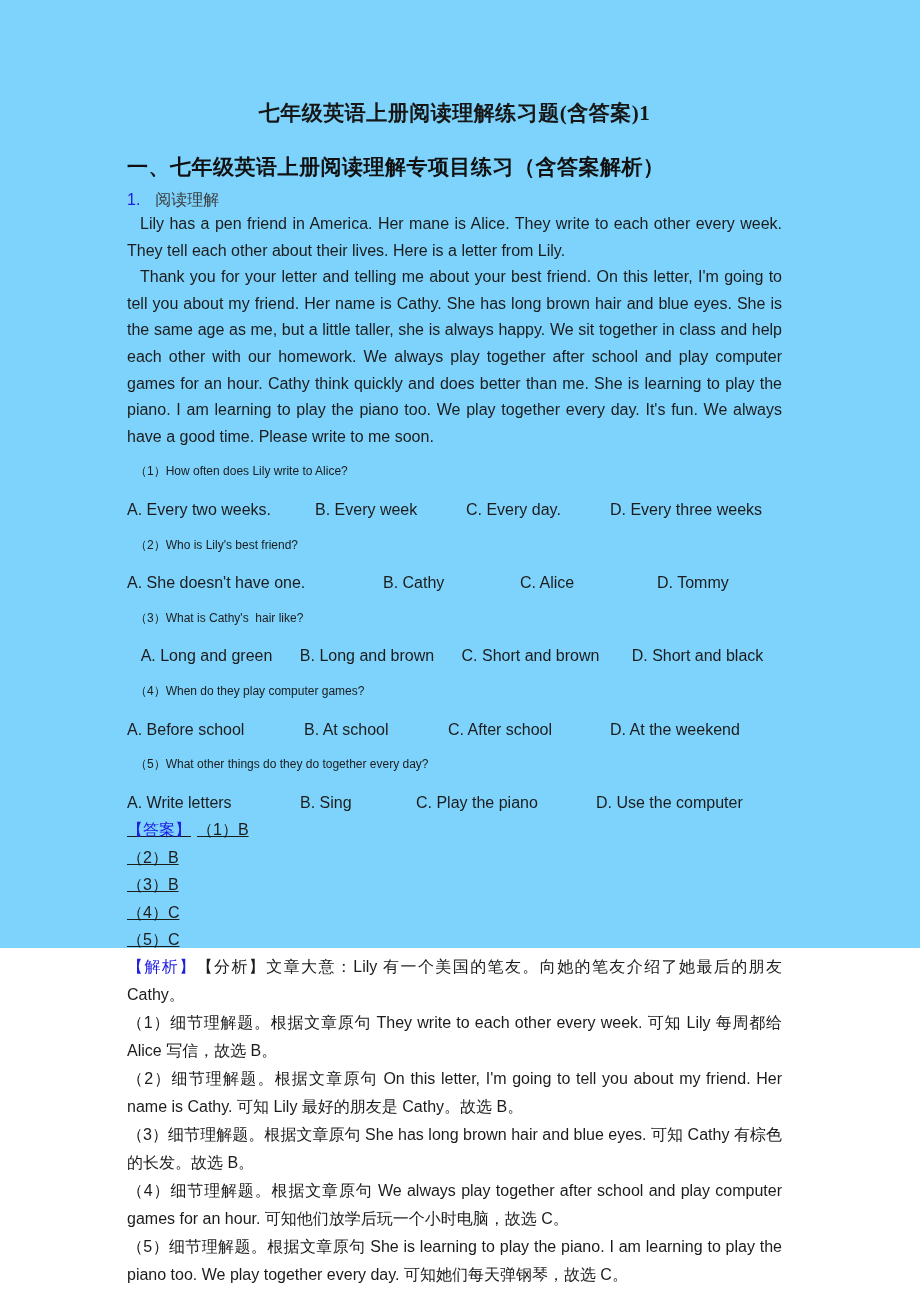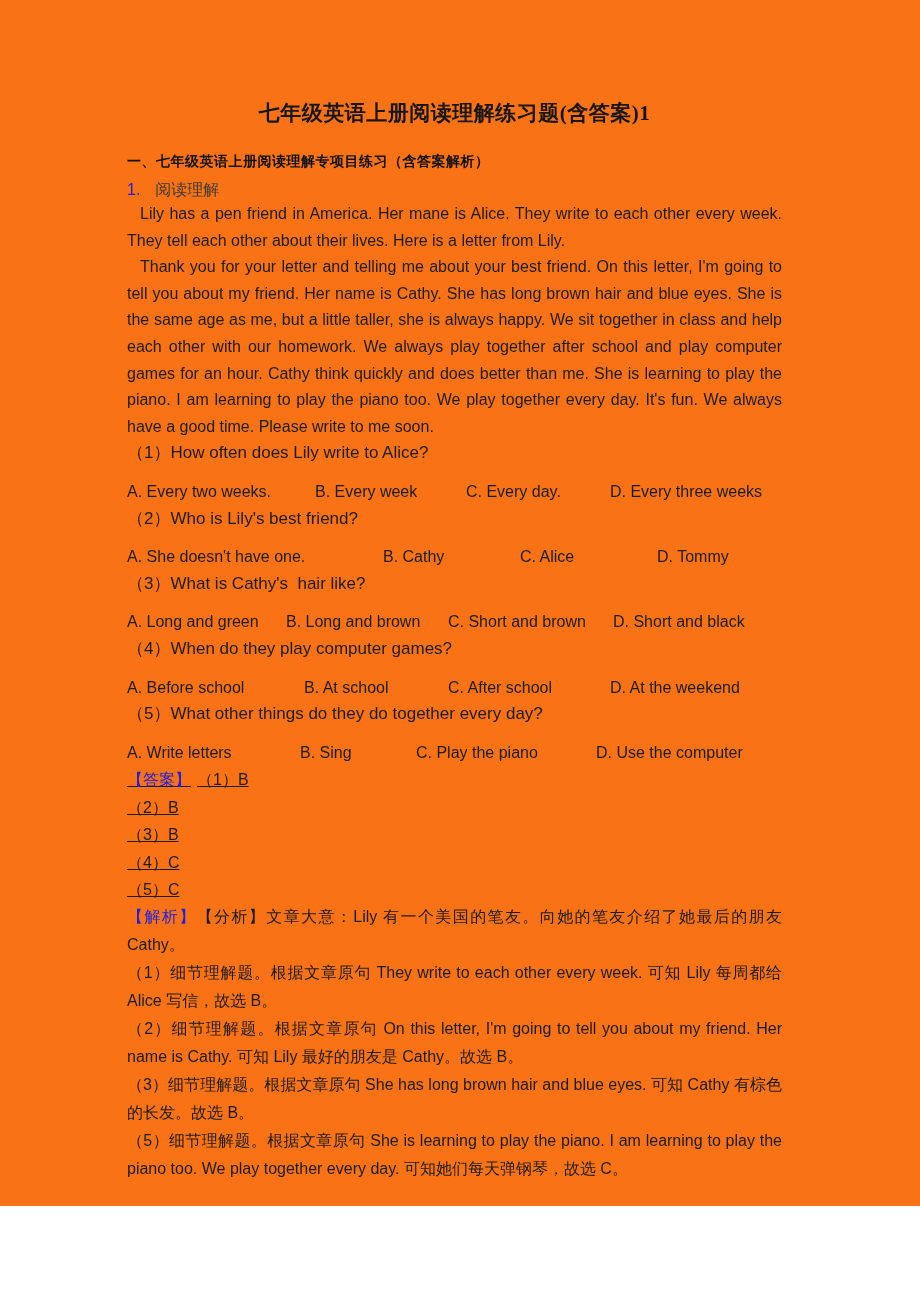--- a/index.html
+++ b/index.html
@@ -4,53 +4,53 @@
 <style>
   :root{
     --blue:#1e1ee0;
     --ink:#1c1c1c;
   }
   html,body{margin:0;padding:0;}
   body{
     width:920px;height:1302px;overflow:hidden;background:#ffffff;color:var(--ink);
     font-family:"Liberation Sans","DejaVu Sans",sans-serif;
   }
-  .doc{width:920px;height:1206px;box-sizing:border-box;background:#f97316;}
+  .doc{width:920px;height:948px;box-sizing:border-box;background:#7dd3fc;}
   .inner{padding:0 138px 0 127px;box-sizing:border-box;}
 
   .doc-title{
     margin:0;padding-top:99px;text-align:center;
     font-family:"Liberation Serif","DejaVu Serif",serif;
     font-size:21px;font-weight:600;letter-spacing:0.5px;color:#161616;
   }
   .section-heading{
     margin:26px 0 0 0;
     font-family:Liberation Serif, serif;
-    font-size:14px;font-weight:bold;color:#111;letter-spacing:0.5px;
+    font-size:21px;font-weight:bold;color:#111;letter-spacing:0.5px;
   }
   .item-line{
     margin-top:8px;font-size:16px;line-height:22px;color:#3a3a3a;
   }
   .item-num{color:var(--blue);margin-right:15px;}
 
   .para{
     margin:0;font-size:16px;line-height:26.6px;text-align:justify;
     text-indent:13px;color:var(--ink);
   }
 
   .q-prompt{
-    margin:0;font-size:17px;line-height:26.6px;white-space:pre-wrap;color:var(--ink);
+    margin:8px;font-size:12px;line-height:26.6px;white-space:pre-wrap;color:var(--ink);
   }
   .opts{
     display:grid;font-size:16px;line-height:26.6px;color:var(--ink);margin-top:12px;
   }
   .opts span{white-space:nowrap;}
   .q1{grid-template-columns:188px 151px 144px auto;}
   .q2{grid-template-columns:256px 137px 137px auto;}
-  .q3{grid-template-columns:159px 162px 165px auto;}
+  .q3{grid-template-columns:159px 162px 165px auto;text-align:center;}
   .q4{grid-template-columns:177px 144px 162px auto;}
   .q5{grid-template-columns:173px 116px 180px auto;}
 
   .ans-line{margin:0;font-size:16px;line-height:27.4px;color:var(--ink);text-decoration:underline;}
   .blue{color:var(--blue);}
   .ans-first .blue{margin-right:6px;}
 
   .ana{margin:0;font-size:16px;line-height:28px;text-align:justify;color:var(--ink);}
 </style>
 </head>
@@ -113,16 +113,17 @@
     <p class="ans-line ans-first"><span class="blue">【答案】</span><span>（1）B</span></p>
     <p class="ans-line">（2）B</p>
     <p class="ans-line">（3）B</p>
     <p class="ans-line">（4）C</p>
     <p class="ans-line">（5）C</p>
 
     <p class="ana"><span class="blue">【解析】</span><span>【分析】文章大意：Lily 有一个美国的笔友。向她的笔友介绍了她最后的朋友 Cathy。</span></p>
     <p class="ana">（1）细节理解题。根据文章原句 They write to each other every week. 可知 Lily 每周都给 Alice 写信，故选 B。</p>
     <p class="ana">（2）细节理解题。根据文章原句 On this letter, I'm going to tell you about my friend. Her name is Cathy. 可知 Lily 最好的朋友是 Cathy。故选 B。</p>
     <p class="ana">（3）细节理解题。根据文章原句 She has long brown hair and blue eyes. 可知 Cathy 有棕色的长发。故选 B。</p>
+    <p class="ana">（4）细节理解题。根据文章原句 We always play together after school and play computer games for an hour. 可知他们放学后玩一个小时电脑，故选 C。</p>
     <p class="ana">（5）细节理解题。根据文章原句 She is learning to play the piano. I am learning to play the piano too. We play together every day. 可知她们每天弹钢琴，故选 C。</p>
 
   </div>
 </div>
 
 </body></html>

